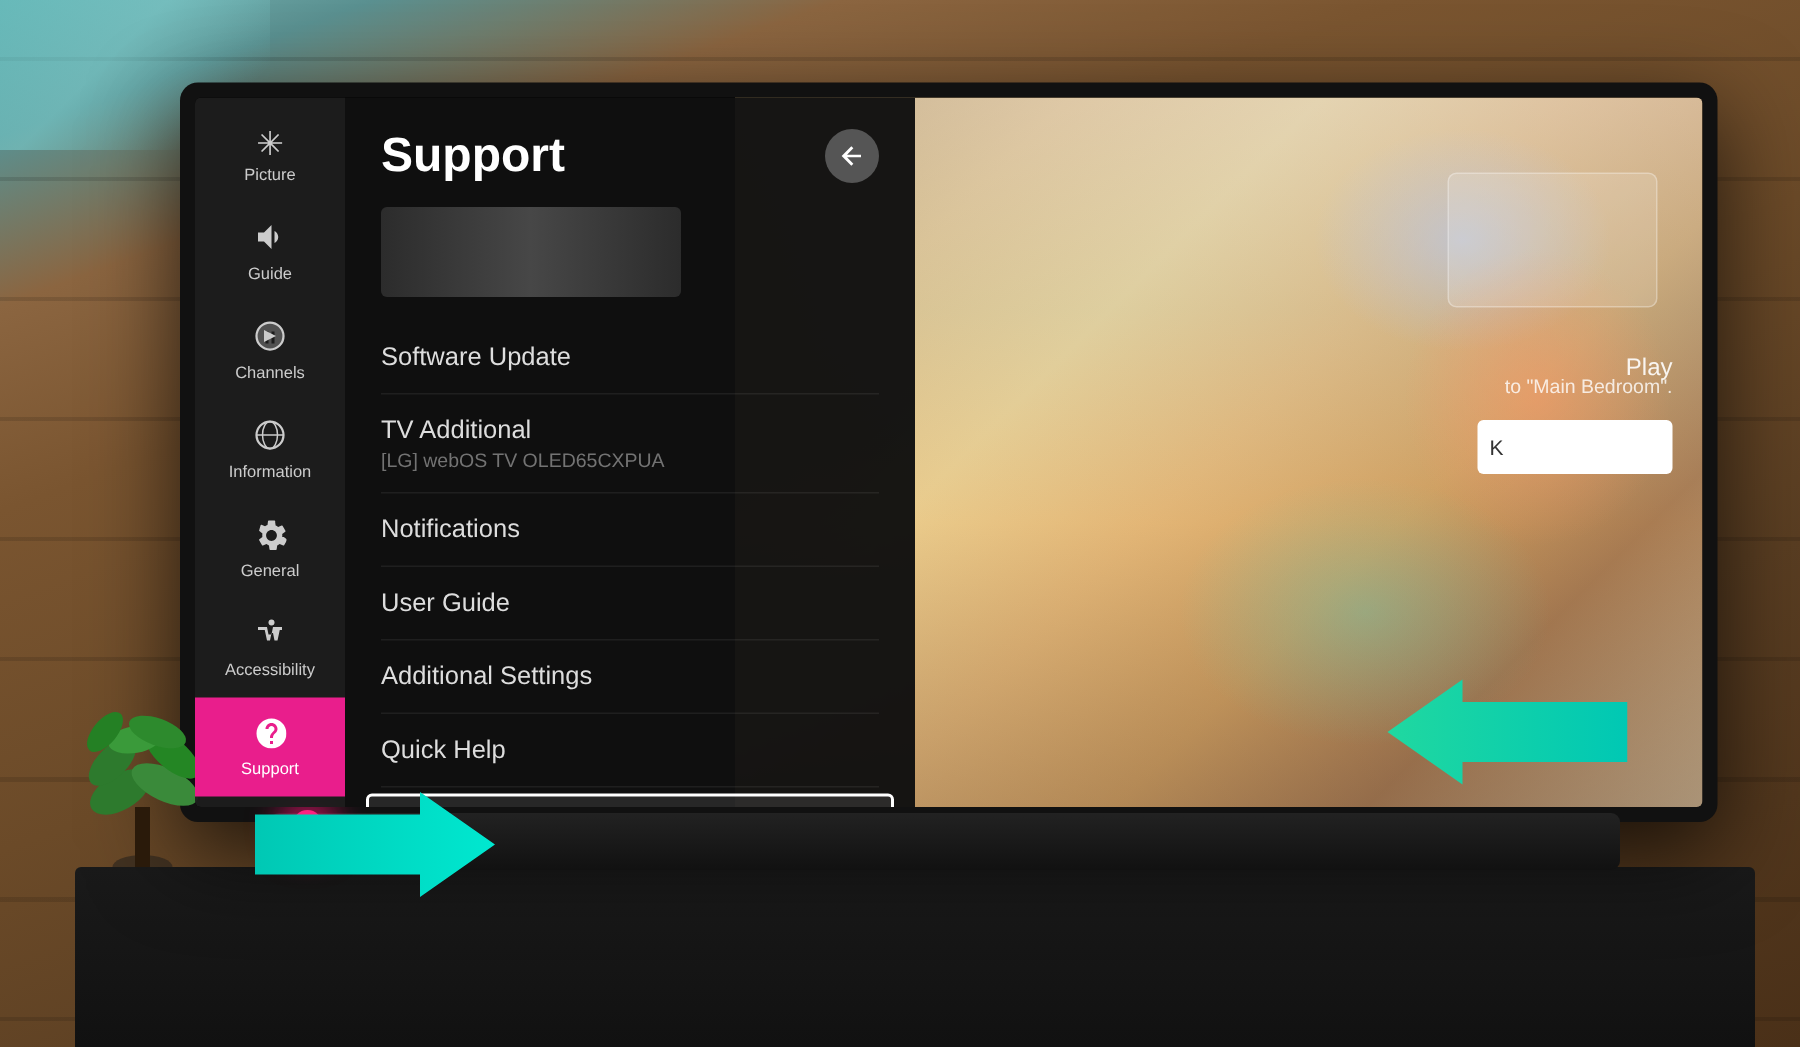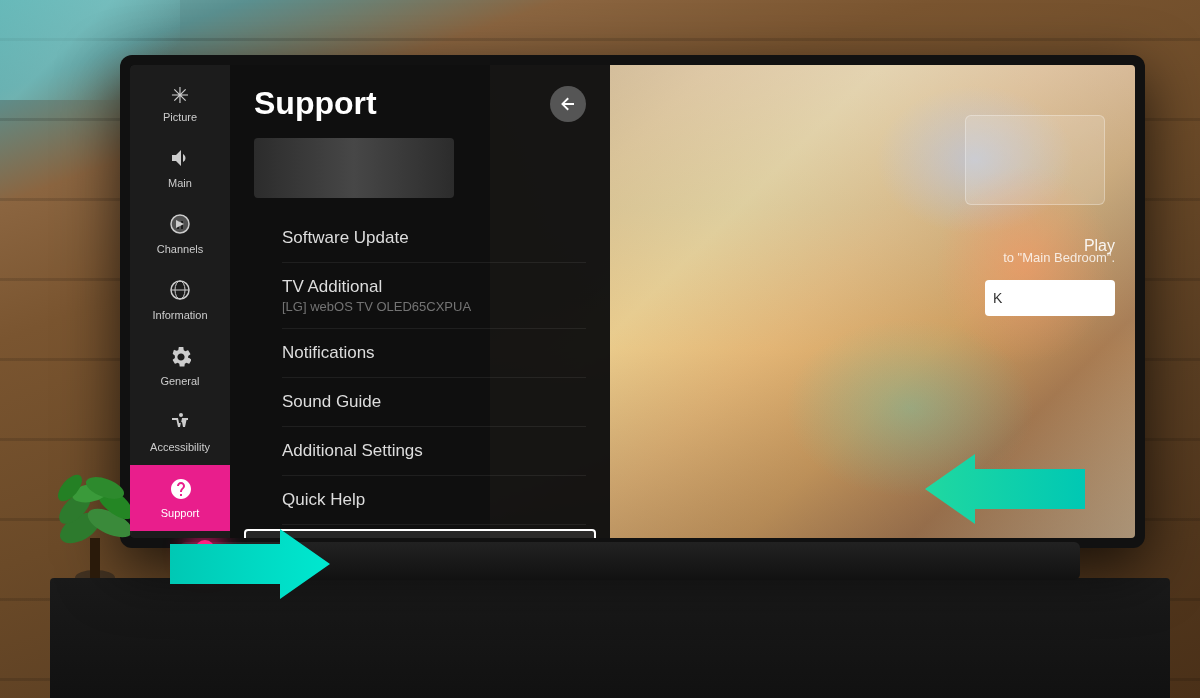--- a/index.html
+++ b/index.html
@@ -255,21 +255,20 @@
       font-size: 18px;
     }
 
     .menu-item {
       padding: 14px 0;
       color: #ddd;
       font-size: 17px;
       cursor: pointer;
       border-bottom: 1px solid rgba(255,255,255,0.07);
       transition: color 0.2s;
-      margin-left: 28px;
     }
 
     .menu-item.selected {
       color: white;
       background: rgba(255,255,255,0.1);
       border: 2px solid white;
       padding: 12px 10px;
       border-radius: 4px;
       margin: 4px -10px;
     }
@@ -371,21 +370,21 @@
       <div class="sidebar-item">
         <div class="sidebar-icon">✳</div>
         <div class="sidebar-label">Picture</div>
       </div>
       <div class="sidebar-item">
         <div class="sidebar-icon">
           <svg width="22" height="22" viewBox="0 0 22 22" fill="currentColor">
             <path d="M3 8v6h4l5 5V3L7 8H3zm13.5 3c0-1.77-1.02-3.29-2.5-4.03v8.05c1.48-.73 2.5-2.25 2.5-4.02z"></path>
           </svg>
         </div>
-        <div class="sidebar-label">Main</div>
+        <div class="sidebar-label">Guide</div>
       </div>
       <div class="sidebar-item">
         <div class="sidebar-icon">
           <svg width="22" height="22" viewBox="0 0 22 22" fill="currentColor">
             <path d="M11 2C6.48 2 2 6.48 2 11s4.48 9 9 9 9-4.03 9-9-4.03-9-9-9zm-1 14H8V8h2v8zm4 0h-2V8h2v8z" opacity="0.3"></path>
             <circle cx="11" cy="11" r="9" stroke="currentColor" stroke-width="1.5" fill="none"></circle>
             <path d="M7 7 L15 11 L7 15 Z"></path>
           </svg>
         </div>
         <div class="sidebar-label">Channels</div>
@@ -443,21 +442,21 @@
         <span>Software Update</span>
       </div>
       <div class="menu-item">
         <div>TV Additional</div>
         <div class="menu-item-sub">[LG] webOS TV OLED65CXPUA</div>
       </div>
       <div class="menu-item">
         <span>Notifications</span>
       </div>
       <div class="menu-item">
-        <span>Sound Guide</span>
+        <span>User Guide</span>
       </div>
       <div class="menu-item">
         <span>Additional Settings</span>
       </div>
       <div class="menu-item">
         <span>Quick Help</span>
       </div>
       <div class="menu-item selected">
         
       </div>

